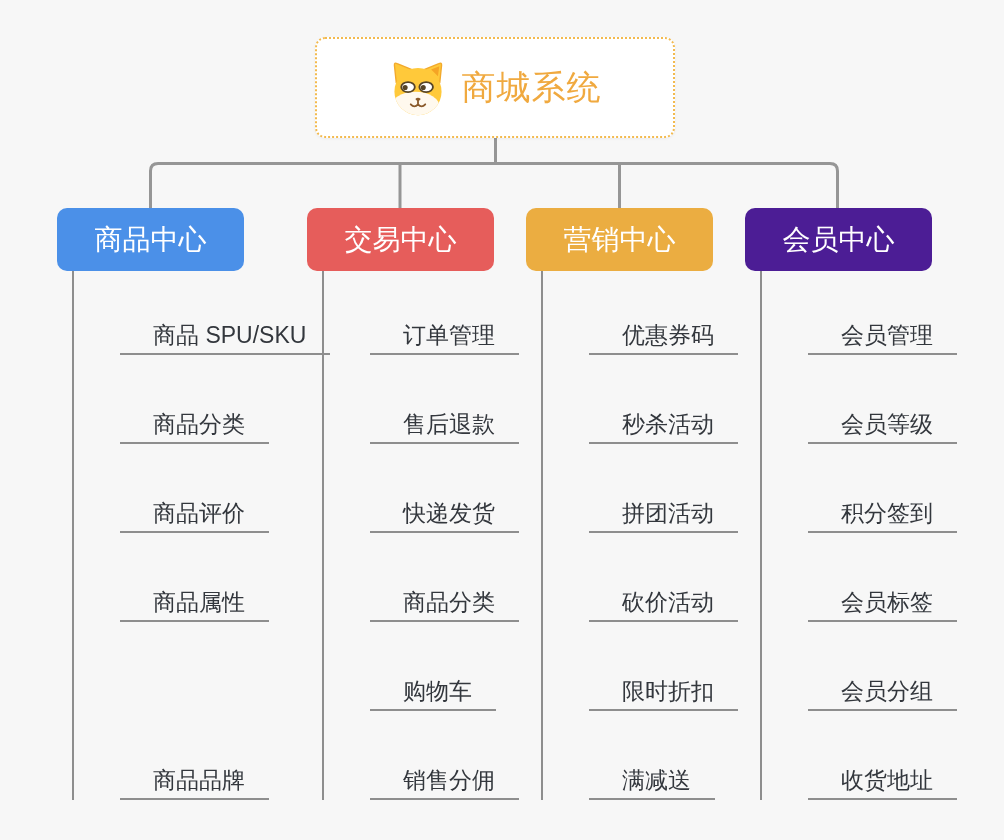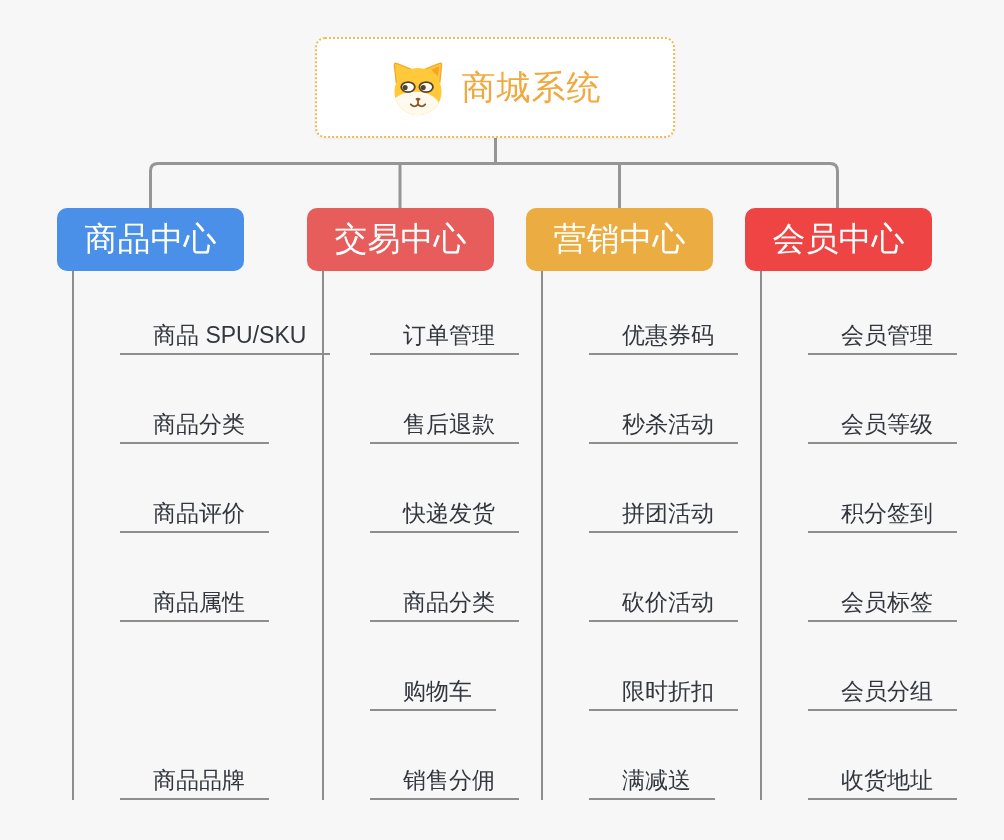--- a/index.html
+++ b/index.html
@@ -59,21 +59,21 @@
     left: 0; top: 208px;
     width: 187px; height: 63px;
     border-radius: 10px;
     display: flex;
     align-items: center;
     justify-content: center;
     cursor: pointer;
   }
   .branch-label {
     color: #ffffff;
-    font-size: 33px;
+    font-size: 28px;
     white-space: nowrap;
   }
   .branch-spine {
     position: absolute;
     left: 15px; top: 271px;
     width: 2px; height: 529px;
     background: #8e8e8e;
   }
   .child-item {
     position: absolute;
@@ -164,21 +164,21 @@
     <div class="branch-spine"></div>
     <div class="child-item row-0">优惠券码</div>
     <div class="child-item row-1">秒杀活动</div>
     <div class="child-item row-2">拼团活动</div>
     <div class="child-item row-3">砍价活动</div>
     <div class="child-item row-4">限时折扣</div>
     <div class="child-item row-5">满减送</div>
   </div>
 
   <div class="column col-3">
-    <div class="branch-box" style="background-color: #ef4444;">
+    <div class="branch-box" style="background-color: #4c1d95;">
       <span class="branch-label">会员中心</span>
     </div>
     <div class="branch-spine"></div>
     <div class="child-item row-0">会员管理</div>
     <div class="child-item row-1">会员等级</div>
     <div class="child-item row-2">积分签到</div>
     <div class="child-item row-3">会员标签</div>
     <div class="child-item row-4">会员分组</div>
     <div class="child-item row-5">收货地址</div>
   </div>

